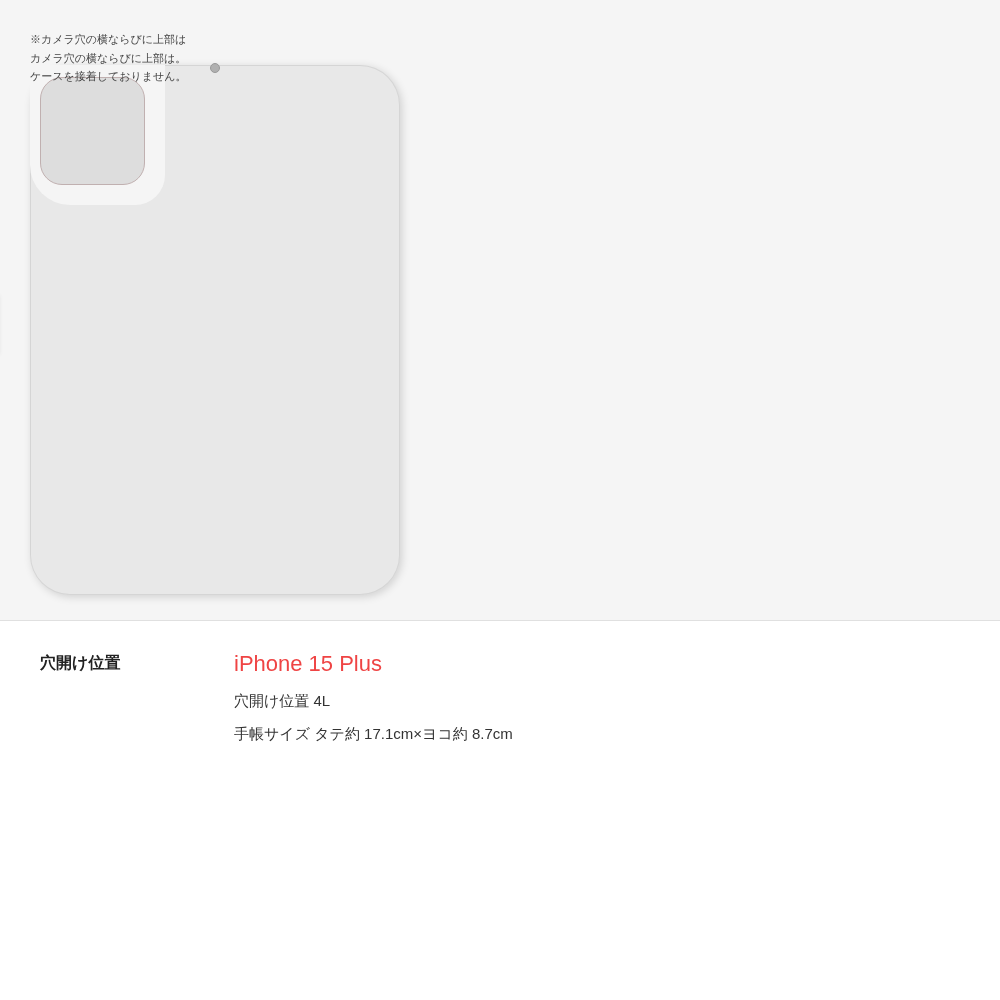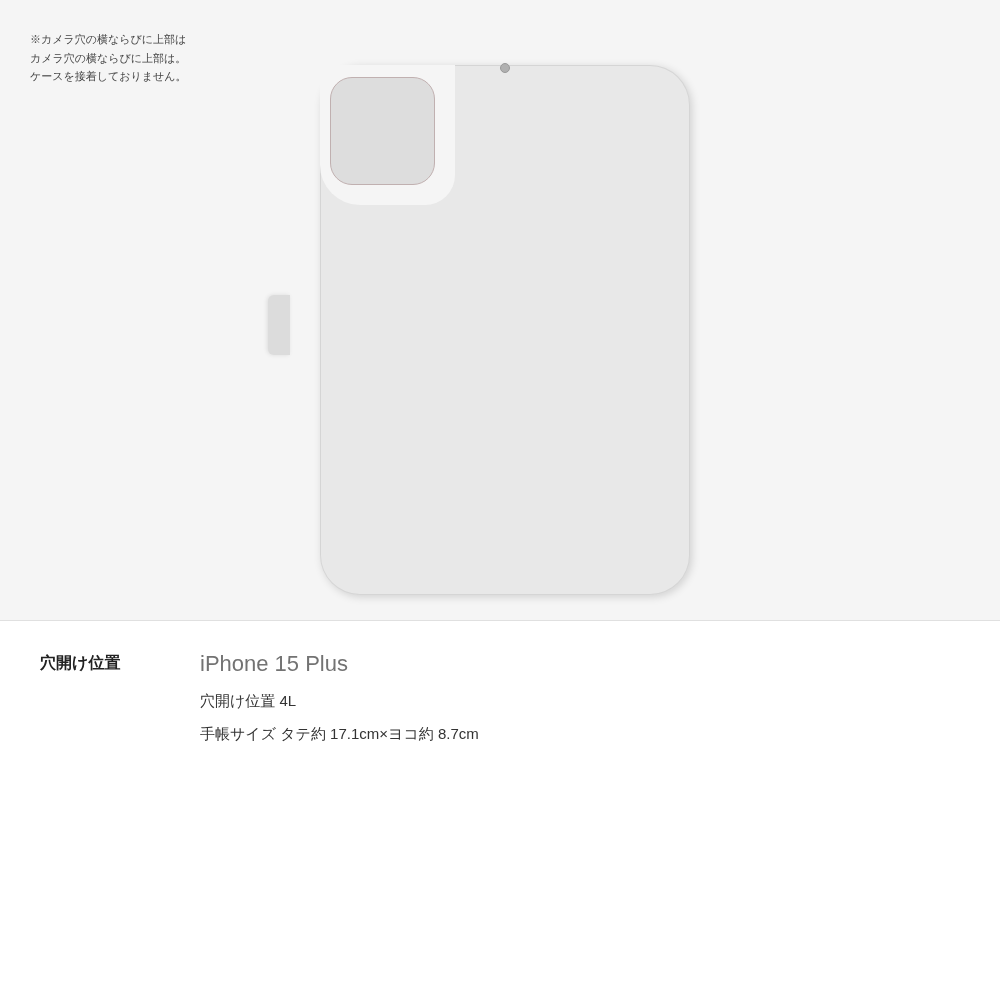--- a/index.html
+++ b/index.html
@@ -26,21 +26,20 @@
       align-items: center;
       justify-content: flex-start;
     }
 
     
     .case-illustration-area {
       width: 100%;
       flex: 0 0 620px;
       display: flex;
       align-items: center;
-      justify-content: center;
       background-color: #f5f5f5;
       position: relative;
     }
 
     
     .phone-case-wrapper {
       position: relative;
       width: 420px;
       height: 560px;
       margin-top: 30px;
@@ -101,41 +100,42 @@
     
     .info-section {
       width: 100%;
       flex: 0 0 380px;
       background-color: #ffffff;
       padding: 30px 40px 30px 40px;
       border-top: 1px solid #e0e0e0;
       display: flex;
       flex-direction: row;
       align-items: flex-start;
+      gap: 34px;
     }
 
     .info-label-column {
       flex: 0 0 160px;
       font-size: 16px;
       font-weight: bold;
       color: #222222;
       padding-top: 2px;
     }
 
     .info-details-column {
       flex: 1;
       display: flex;
       flex-direction: column;
       gap: 6px;
     }
 
     .info-device-name {
       font-size: 22px;
       font-weight: normal;
-      color: #737373;
+      color: #ef4444;
       margin-bottom: 4px;
     }
 
     .info-detail-line {
       font-size: 15px;
       color: #333333;
       line-height: 1.8;
     }
 
     

